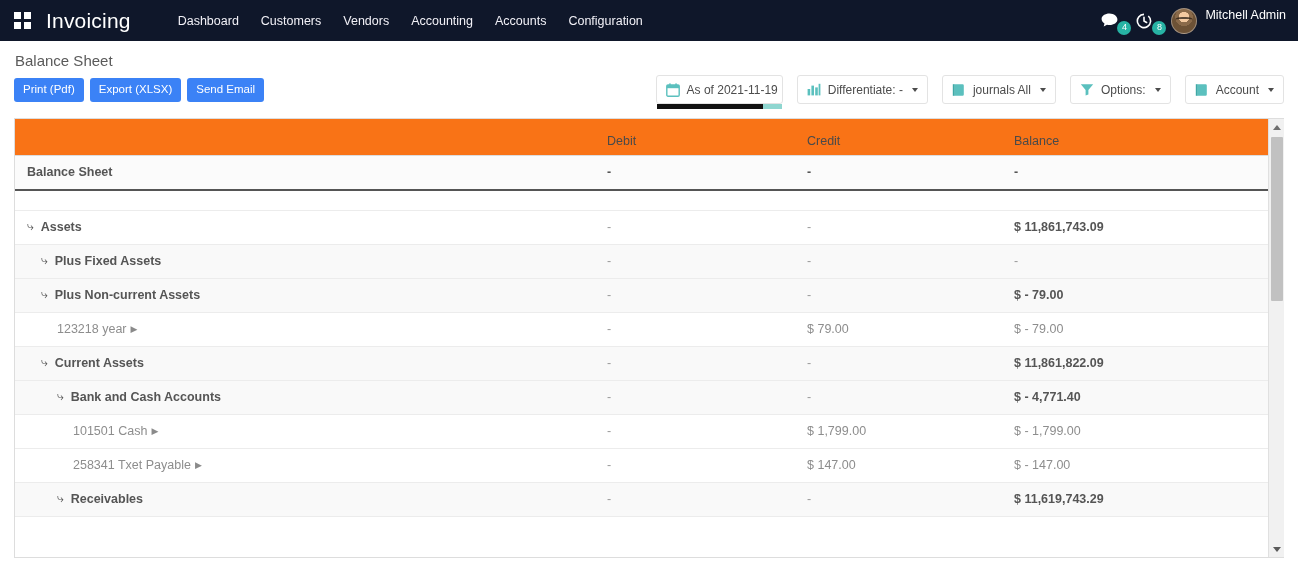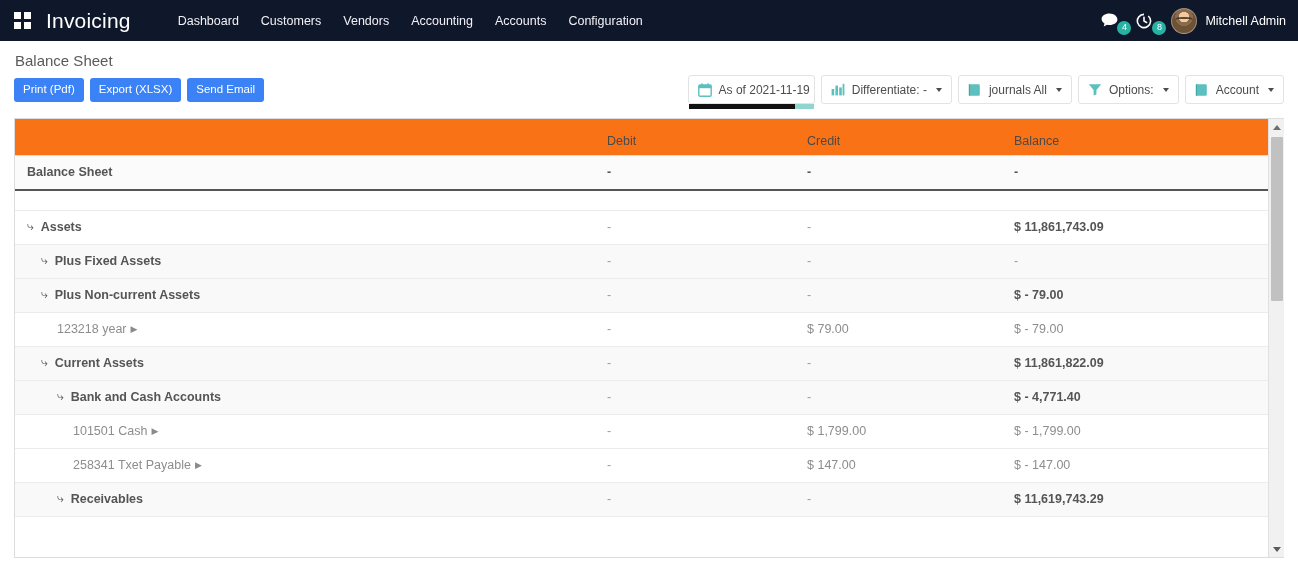--- a/index.html
+++ b/index.html
@@ -71,21 +71,21 @@
     font-size: 9px;
     line-height: 13px;
     min-width: 14px;
     height: 14px;
     border-radius: 8px;
     text-align: center;
     padding: 0 3px;
     font-family: "Liberation Sans", sans-serif;
   }
   .user-block {
-    display: flex; align-items: center;
+    display: flex; 
     padding-left: 10px;
     cursor: pointer;
   }
   .avatar {
     width: 26px; height: 26px;
     border-radius: 50%;
     margin-right: 8px;
     background: radial-gradient(circle at 50% 34%, #f3c9a0 0 26%, #8a6a4a 27% 44%, #6d5236 45% 100%);
     border: 1px solid rgba(255,255,255,.35);
     overflow: hidden;
@@ -128,21 +128,21 @@
     cursor: pointer;
     line-height: 1.1;
   }
 
   .filter-bar {
     position: absolute;
     right: 14px;
     top: 34px;
     display: flex;
     align-items: stretch;
-    gap: 6px;
+    gap: 14px;
   }
   .filter-btn {
     position: relative;
     background: #ffffff;
     border: 1px solid #e3e3e3;
     border-radius: 3px;
     height: 29px;
     display: flex;
     align-items: center;
     gap: 7px;

